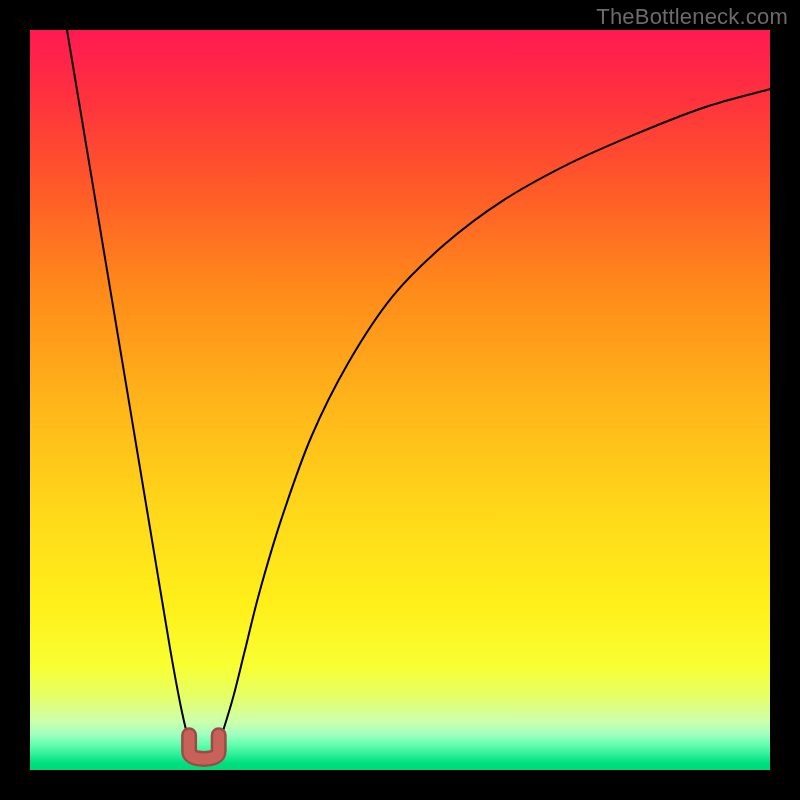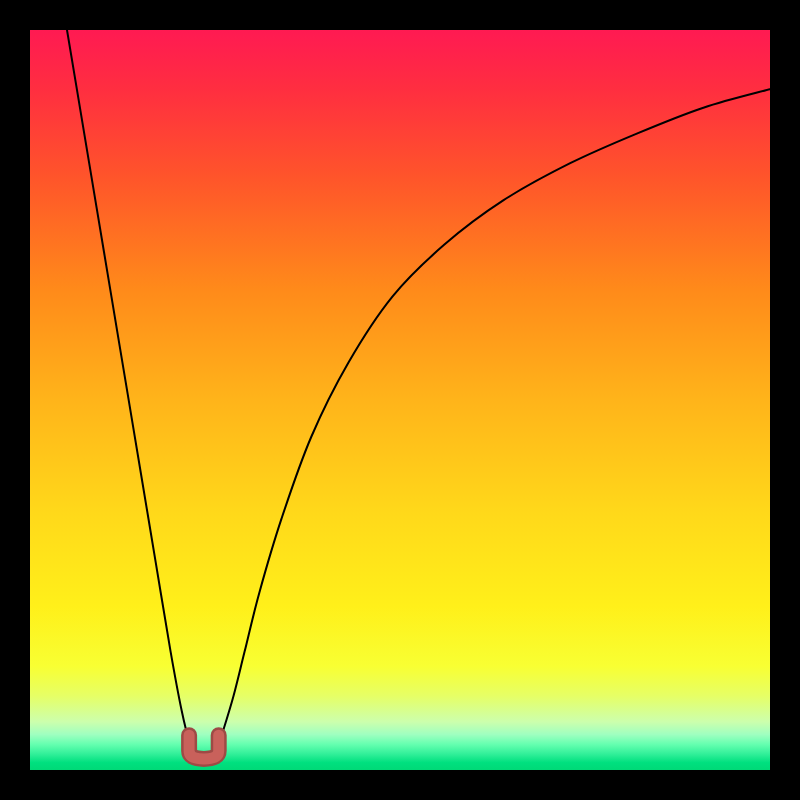--- a/index.html
+++ b/index.html
@@ -42,20 +42,21 @@
     font-size: 22px;
     letter-spacing: 0.2px;
     font-weight: 400;
   }
 </style>
 </head>
 <body>
 
 <div class="frame">
 
+  <div class="watermark">TheBottleneck.com</div>
 
   <div class="plot-area">
 
     <svg class="gradient" viewBox="0 0 100 100" preserveAspectRatio="none">
       <defs>
         <linearGradient id="bg-grad" x1="0" y1="0" x2="0" y2="1">
             <stop offset="0%" stop-color="#ff1a52"></stop>
             <stop offset="8%" stop-color="#ff2e40"></stop>
             <stop offset="20%" stop-color="#ff552a"></stop>
             <stop offset="35%" stop-color="#ff8a1a"></stop>

